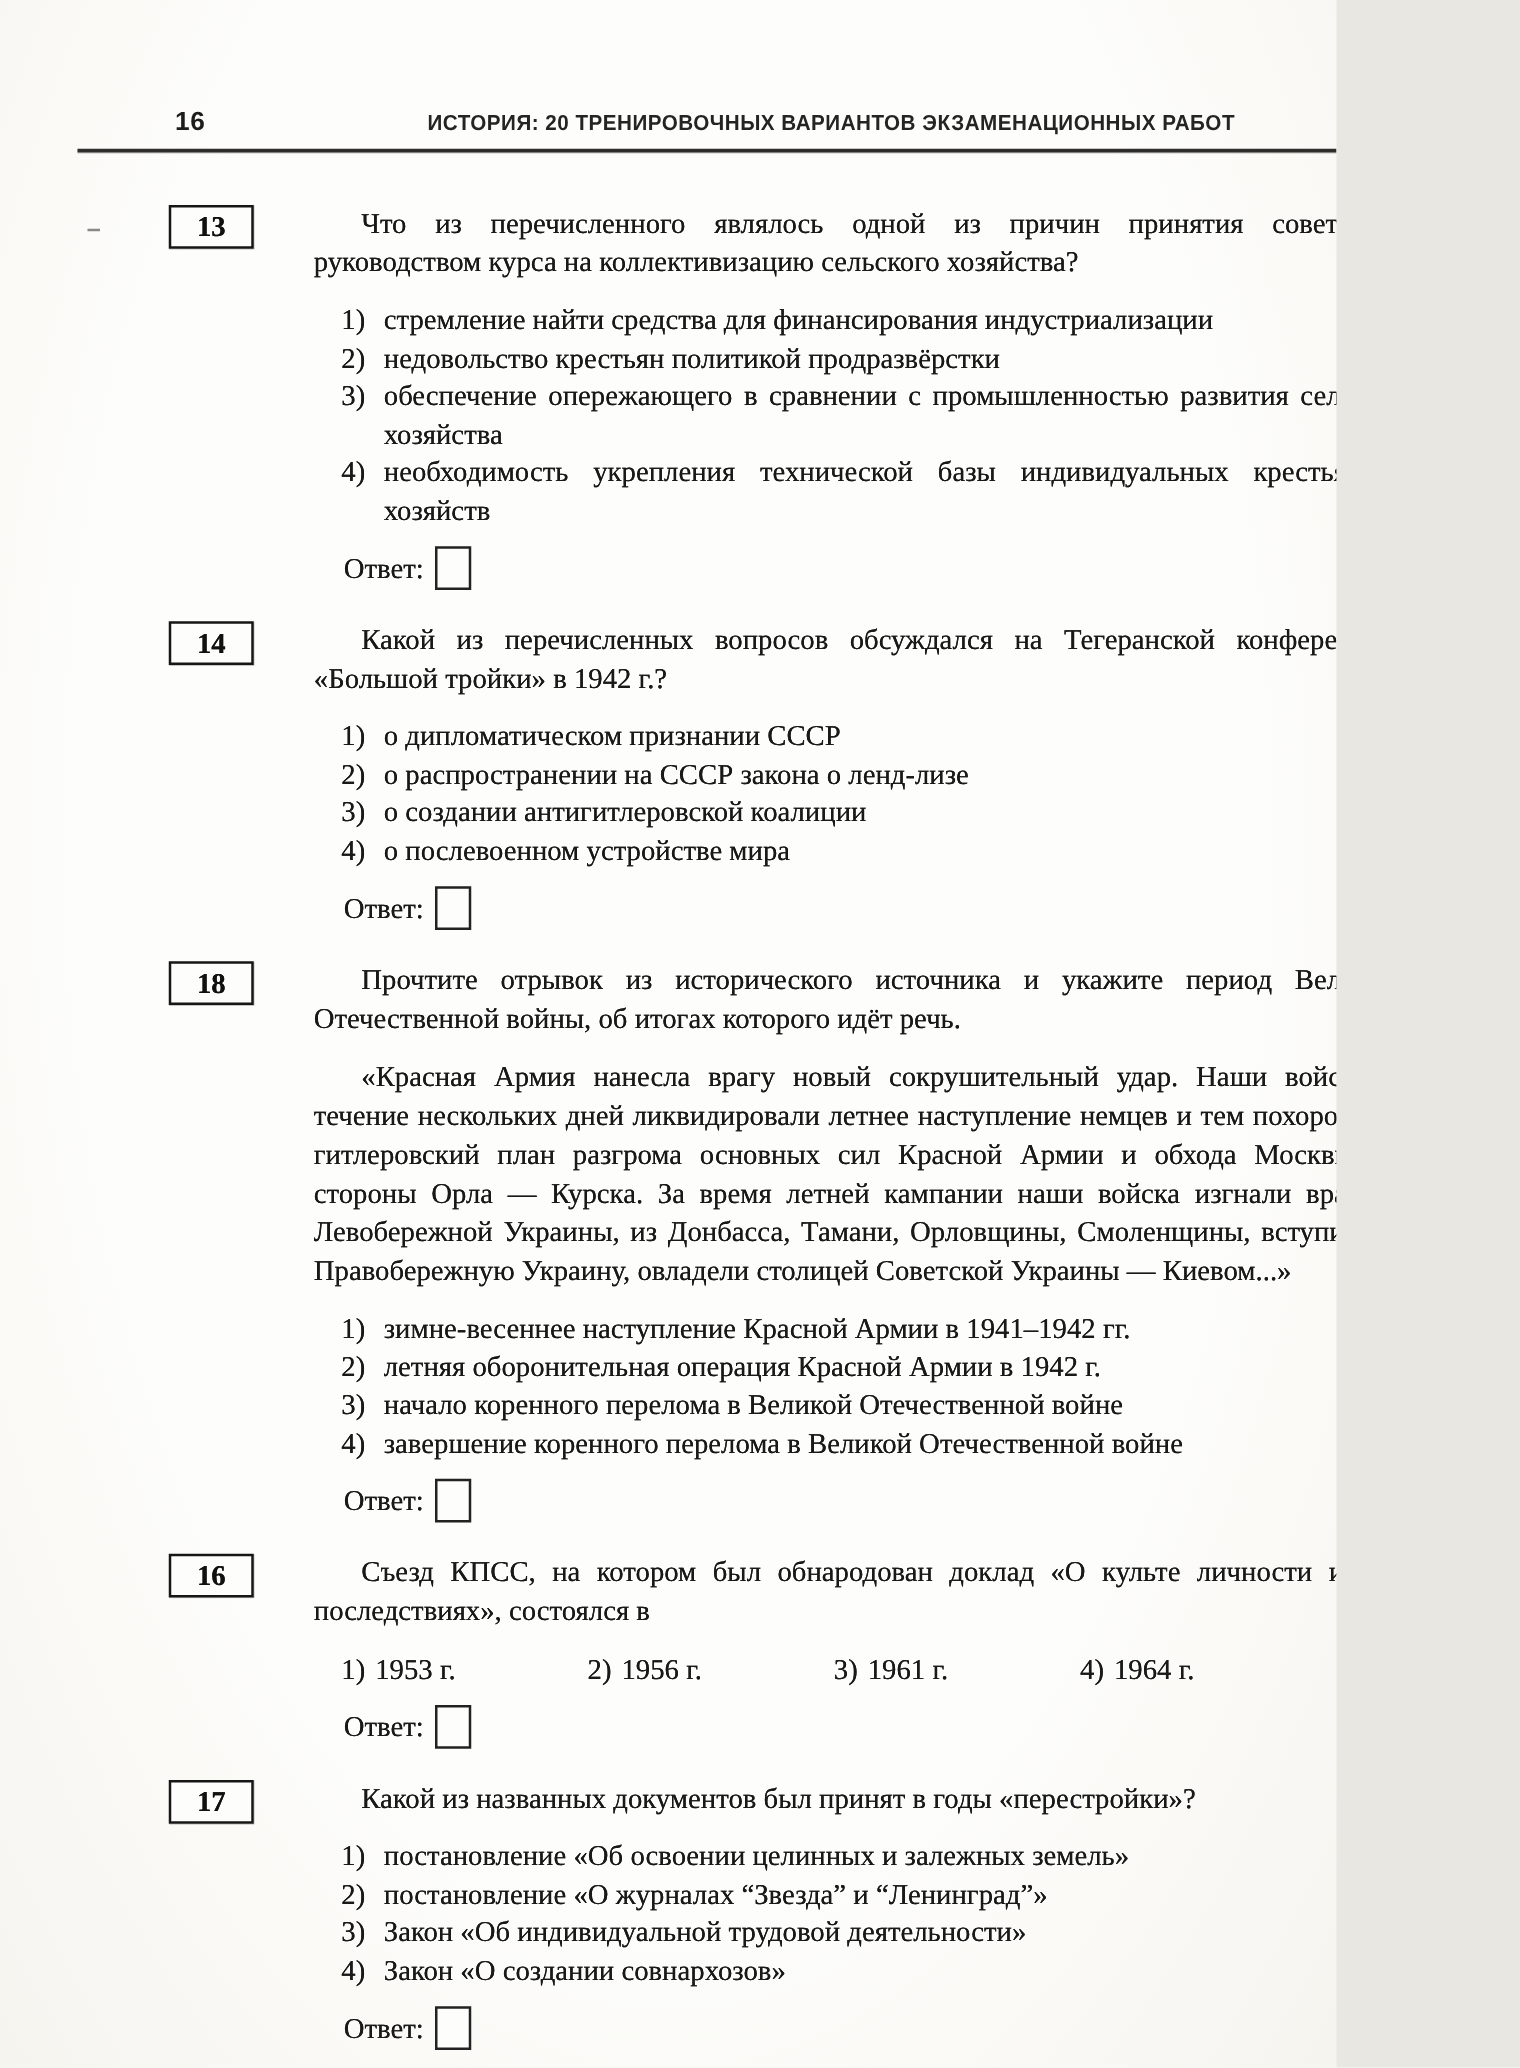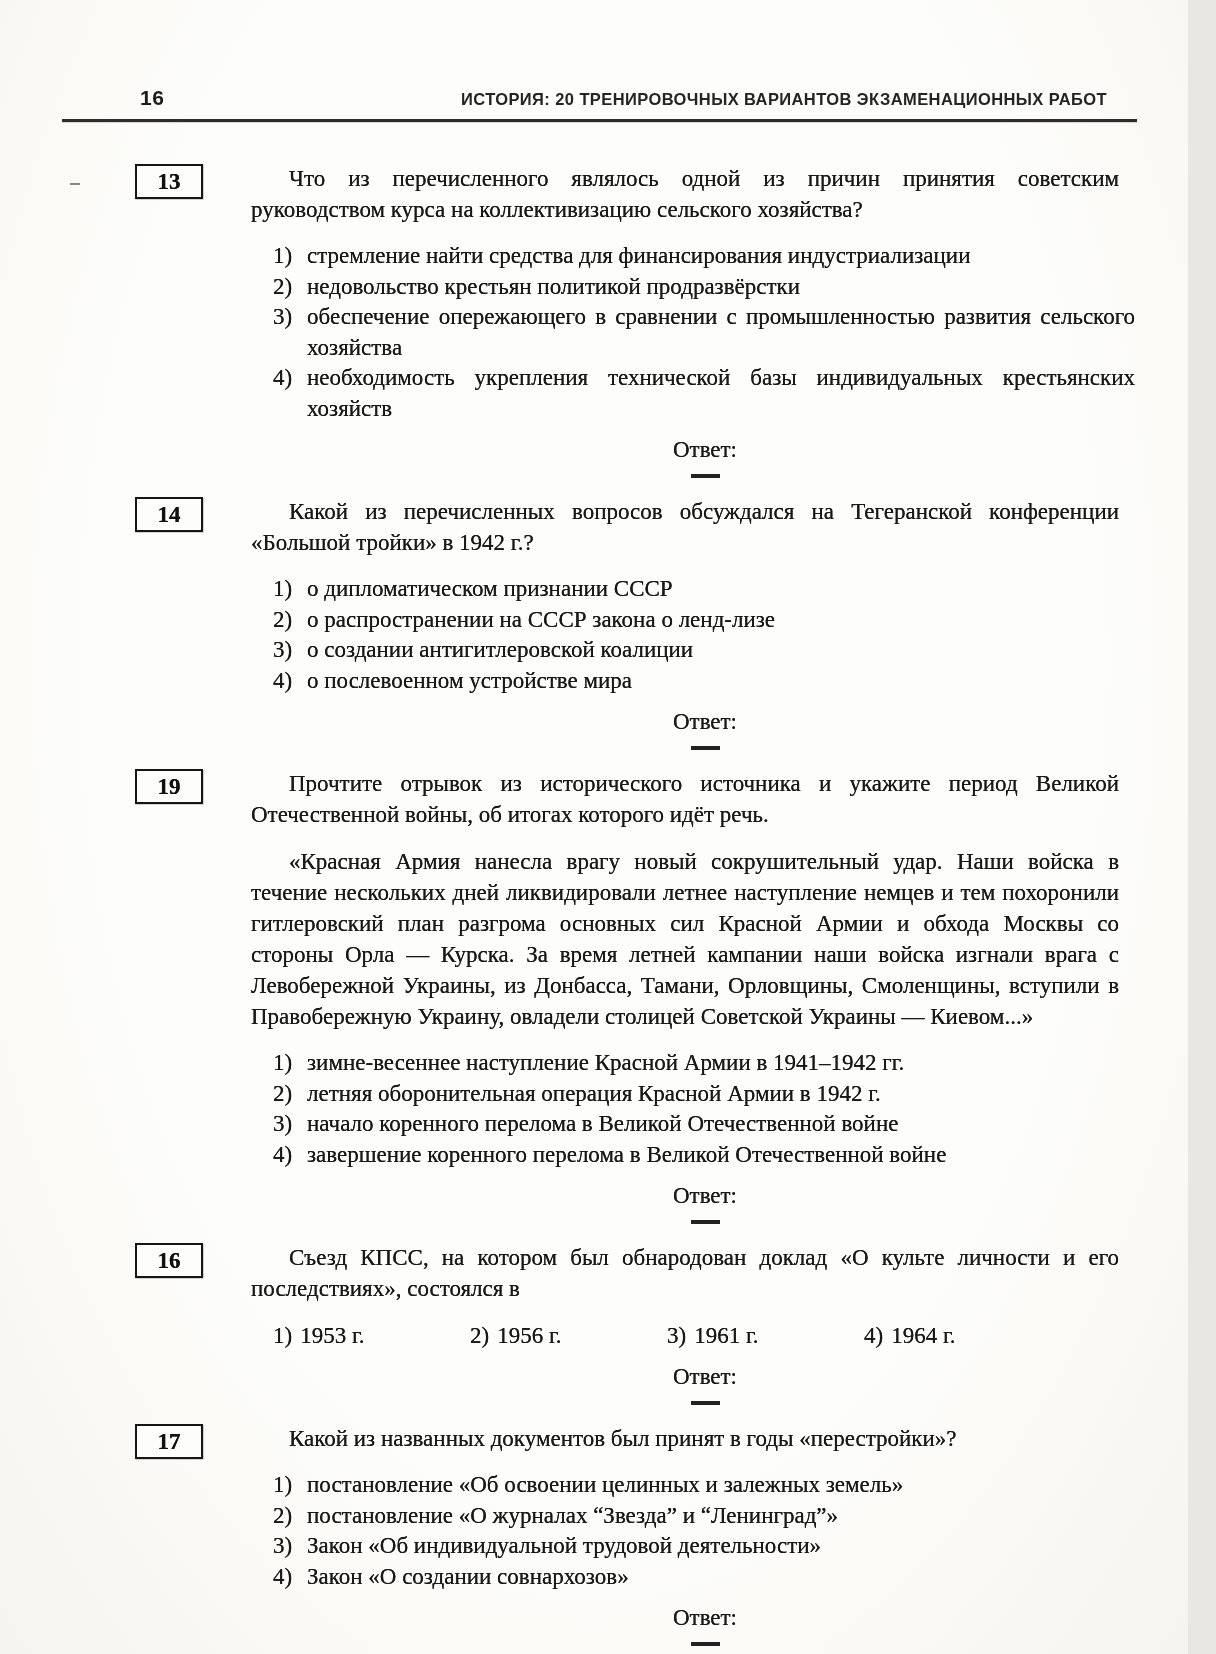--- a/index.html
+++ b/index.html
@@ -3,21 +3,21 @@
 <meta charset="utf-8">
 <style>
   html, body { margin: 0; padding: 0; }
   body {
     width: 1216px; height: 1654px;
     background: #e9e7e2;
     font-family: "Liberation Serif", "DejaVu Serif", serif;
   }
   .sheet {
     position: relative;
-    width: 1188px; height: 1654px;
+    width: 1069px; height: 1654px;
     background: #fcfbf8;
     background-image: radial-gradient(ellipse at 50% 40%, #fdfdfb 60%, #f6f4ef 100%);
     color: #1a1a1a;
     overflow: hidden;
   }
 
   
   .header {
     position: absolute; top: 86px; left: 140px; right: 81px;
     display: flex; justify-content: space-between; align-items: baseline;
@@ -76,21 +76,21 @@
     color: #191919; text-shadow: 0 0 0.4px currentColor;
   }
   .options-inline .iopt { width: 197px; white-space: nowrap; }
   .options-inline .iopt:last-child { width: auto; }
   .iopt .onum { margin-right: 8px; }
 
   .answer-row {
     margin: 10px 0 0 40px;
     display: flex; align-items: center; gap: 9px;
     height: 40px;
-    color: #191919; text-shadow: 0 0 0.4px currentColor; flex-direction: column;
+    color: #191919; text-shadow: 0 0 0.4px currentColor;
   }
   .answer-box {
     display: inline-block; width: 29px; height: 35px;
     border: 2px solid #222; background: #fdfdfc;
     box-sizing: border-box;
   }
 
   
   .scan-dash {
     position: absolute; left: 70px; top: 183px; width: 10px; height: 2px;
@@ -164,21 +164,21 @@
         </li>
       </ul>
       <div class="answer-row">
         <span class="answer-label">Ответ:</span>
         <span class="answer-box"></span>
       </div>
     </section>
 
     <section class="question">
       <div class="qnum-box">
-        <span class="qnum">19</span>
+        <span class="qnum">18</span>
       </div>
       <p class="qtext">Прочтите отрывок из исторического источника и укажите период Великой Отечественной войны, об итогах которого идёт речь.</p>
       <p class="quote">«Красная Армия нанесла врагу новый сокрушительный удар. Наши войска в течение нескольких дней ликвидировали летнее наступление немцев и тем похоронили гитлеровский план разгрома основных сил Красной Армии и обхода Москвы со стороны Орла — Курска. За время летней кампании наши войска изгнали врага с Левобережной Украины, из Донбасса, Тамани, Орловщины, Смоленщины, вступили в Правобережную Украину, овладели столицей Советской Украины — Киевом...»</p>
       <ul class="options">
         <li class="option">
           <span class="onum">1)</span>
           <span class="otext">зимне-весеннее наступление Красной Армии в 1941–1942 гг.</span>
         </li>
         <li class="option">
           <span class="onum">2)</span>

